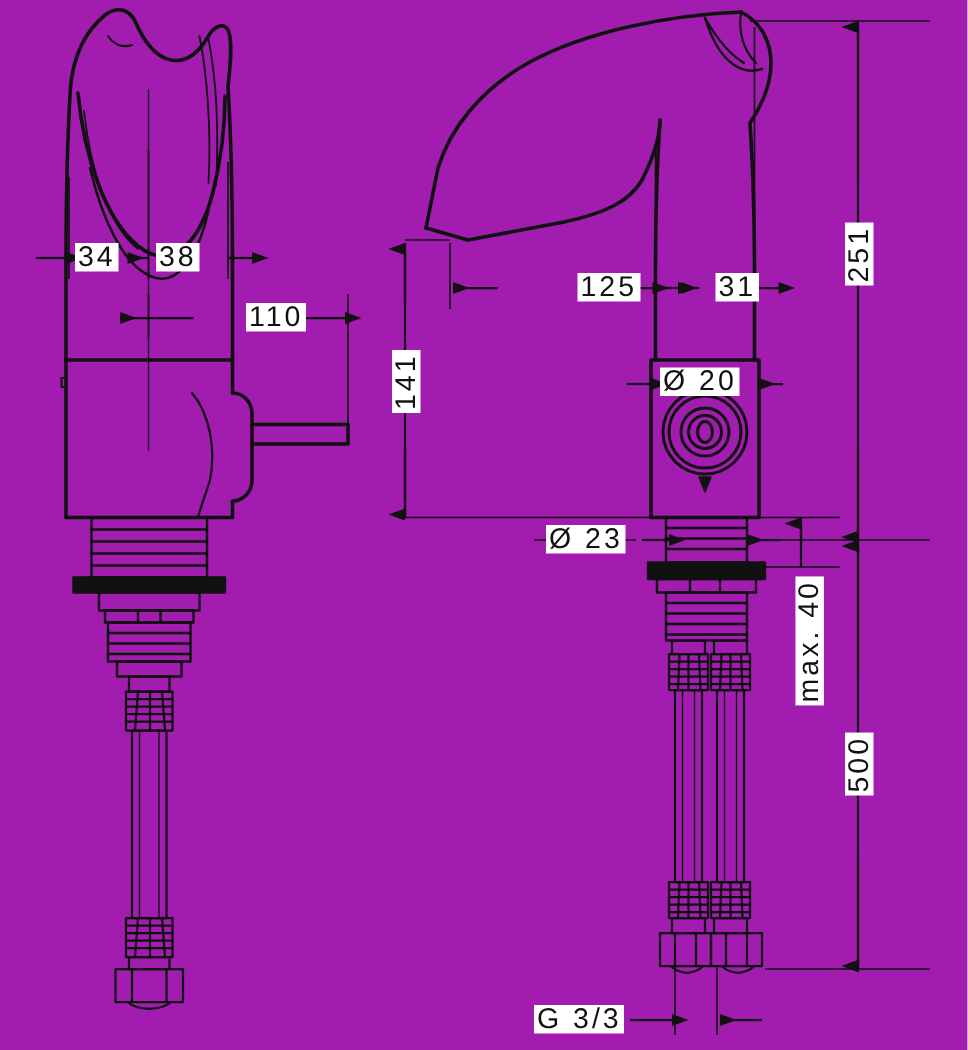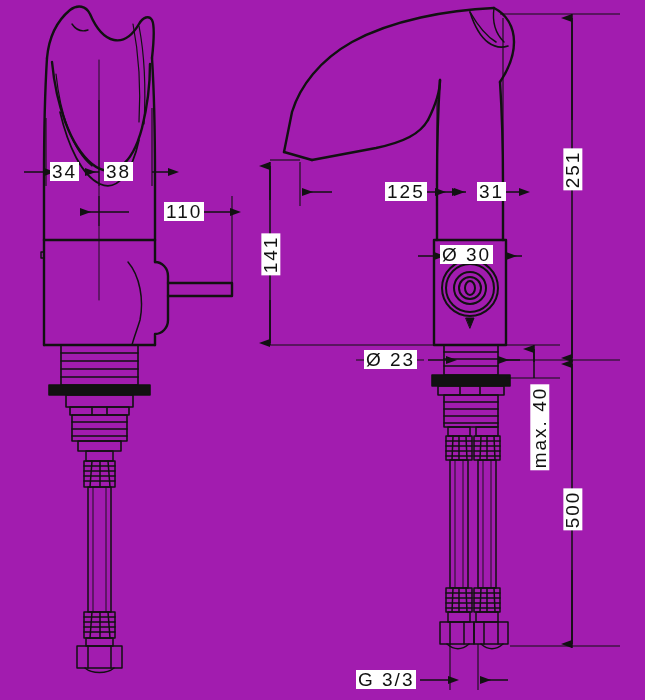--- a/index.html
+++ b/index.html
@@ -318,21 +318,21 @@
   <div class="dimtext" style="left:136px;top:202px;margin-left:28px;">110</div>
 
   <div class="dimtext" style="left:350px;top:182px;margin-left:35px;">125</div>
 
   <div class="dimtext" style="left:477px;top:182px;">31</div>
 
   <div class="dimtext vert" style="left:250px;top:245px;transform:rotate(-90deg);">141</div>
 
   <div class="dimtext vert" style="left:552px;top:160px;transform:rotate(-90deg);">251</div>
 
-  <div class="dimtext" style="left:440px;top:245px;">Ø 30</div>
+  <div class="dimtext" style="left:440px;top:245px;">Ø 20</div>
 
   <div class="dimtext" style="left:364px;top:350px;">Ø 23</div>
 
   <div class="dimtext vert" style="left:497px;top:418px;transform:rotate(-90deg);">max. 40</div>
 
   <div class="dimtext vert" style="left:552px;top:500px;transform:rotate(-90deg);">500</div>
 
   <div class="dimtext" style="left:356px;top:670px;">G 3/3</div>
 
 </div>

